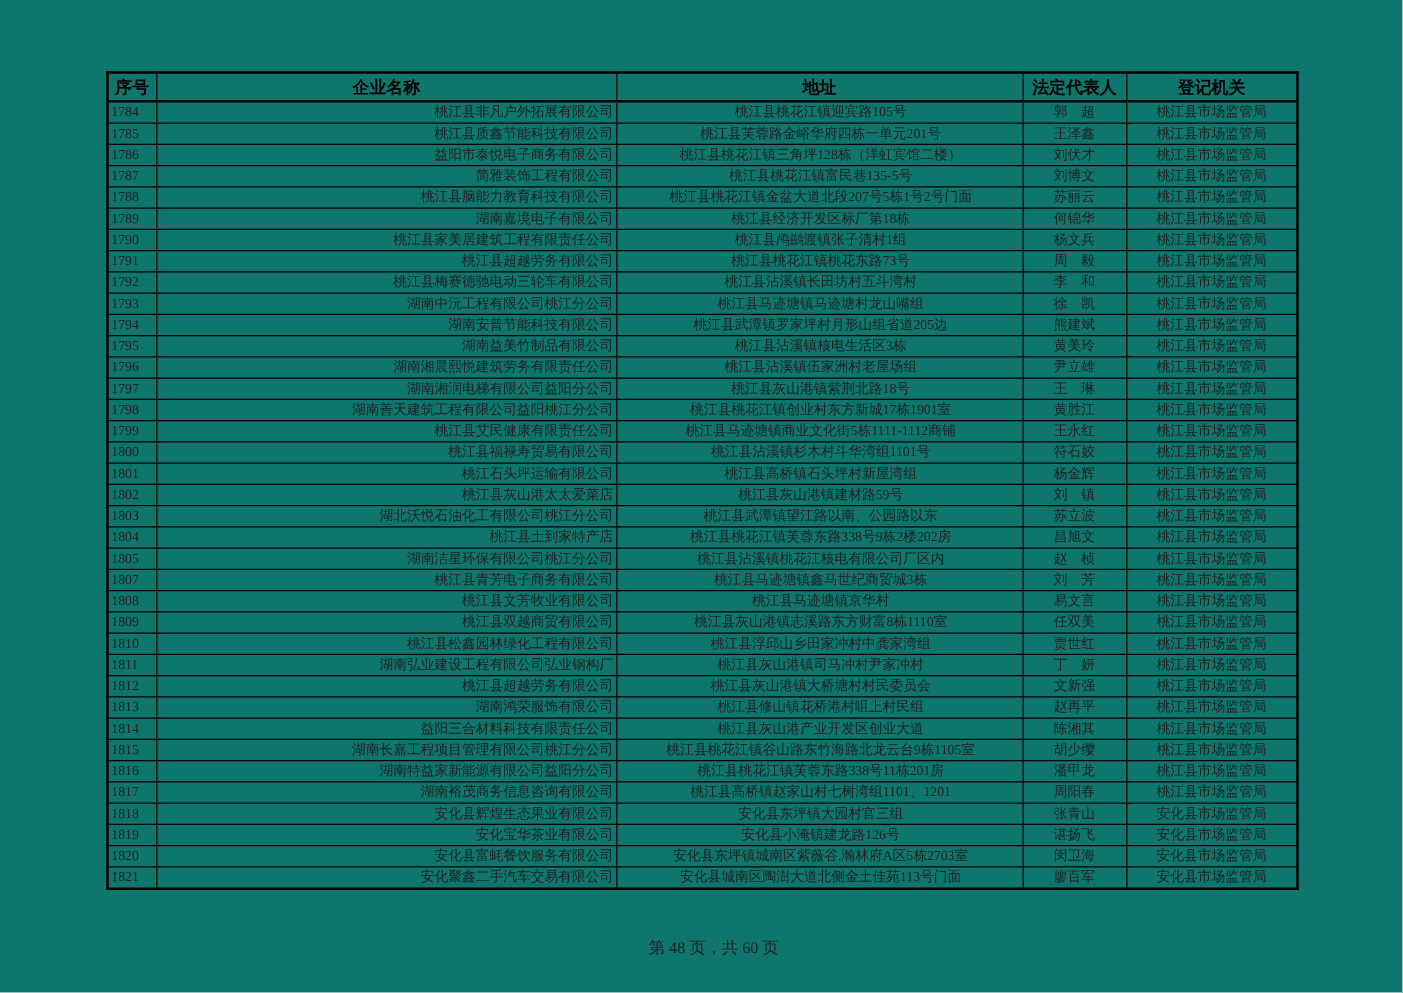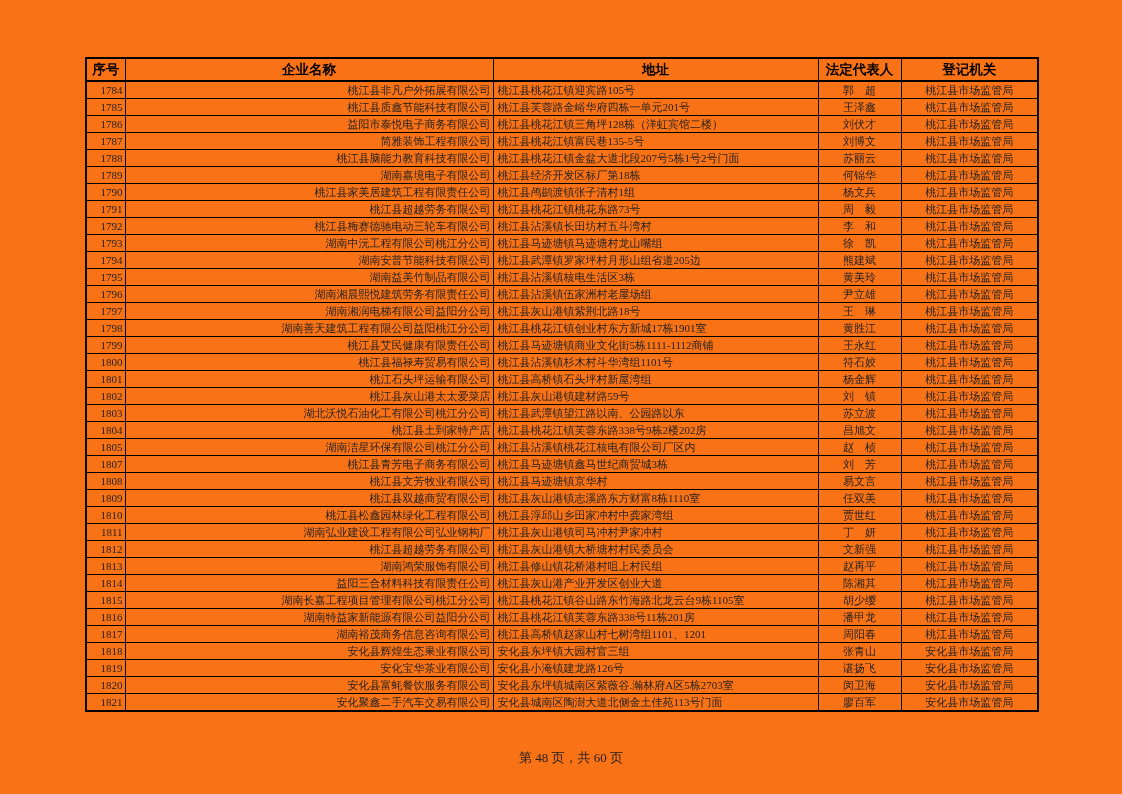--- a/index.html
+++ b/index.html
@@ -5,21 +5,21 @@
   html, body {
     margin: 0;
     padding: 0;
     background: #ffffff;
     font-family: "Liberation Serif", "DejaVu Serif", serif;
   }
   .page {
     position: relative;
     width: 1122px;
     height: 794px;
-    background: #f97316;
+    background: #0f766e;
     overflow: hidden;
   }
   .registry-table {
     position: absolute;
     left: 85px;
     top: 57px;
     width: 952px;
     border-collapse: collapse;
     table-layout: fixed;
     border: 2px solid #000000;
@@ -37,23 +37,23 @@
     font-size: 13.5px;
     font-weight: bold;
     color: #000000;
     text-align: center;
     height: 21px;
     border-bottom: 2px solid #000000;
   }
   .registry-table tbody td {
     height: 16px;
   }
-  td.c0 { text-align: right; }
+  td.c0 { text-align: left; }
   td.c1 { text-align: right; padding-left: 4px; }
-  td.c2 { text-align: left; padding-left: 4px; }
+  td.c2 { text-align: center; padding-left: 4px; }
   td.c3 { text-align: center; font-family: Liberation Serif, serif; }
   td.c4 { text-align: center; }
   col.w0 { width: 39px; }
   col.w1 { width: 368px; }
   col.w2 { width: 325px; }
   col.w3 { width: 83px; }
   col.w4 { width: 137px; }
   .page-footer {
     position: absolute;
     left: 10px;

